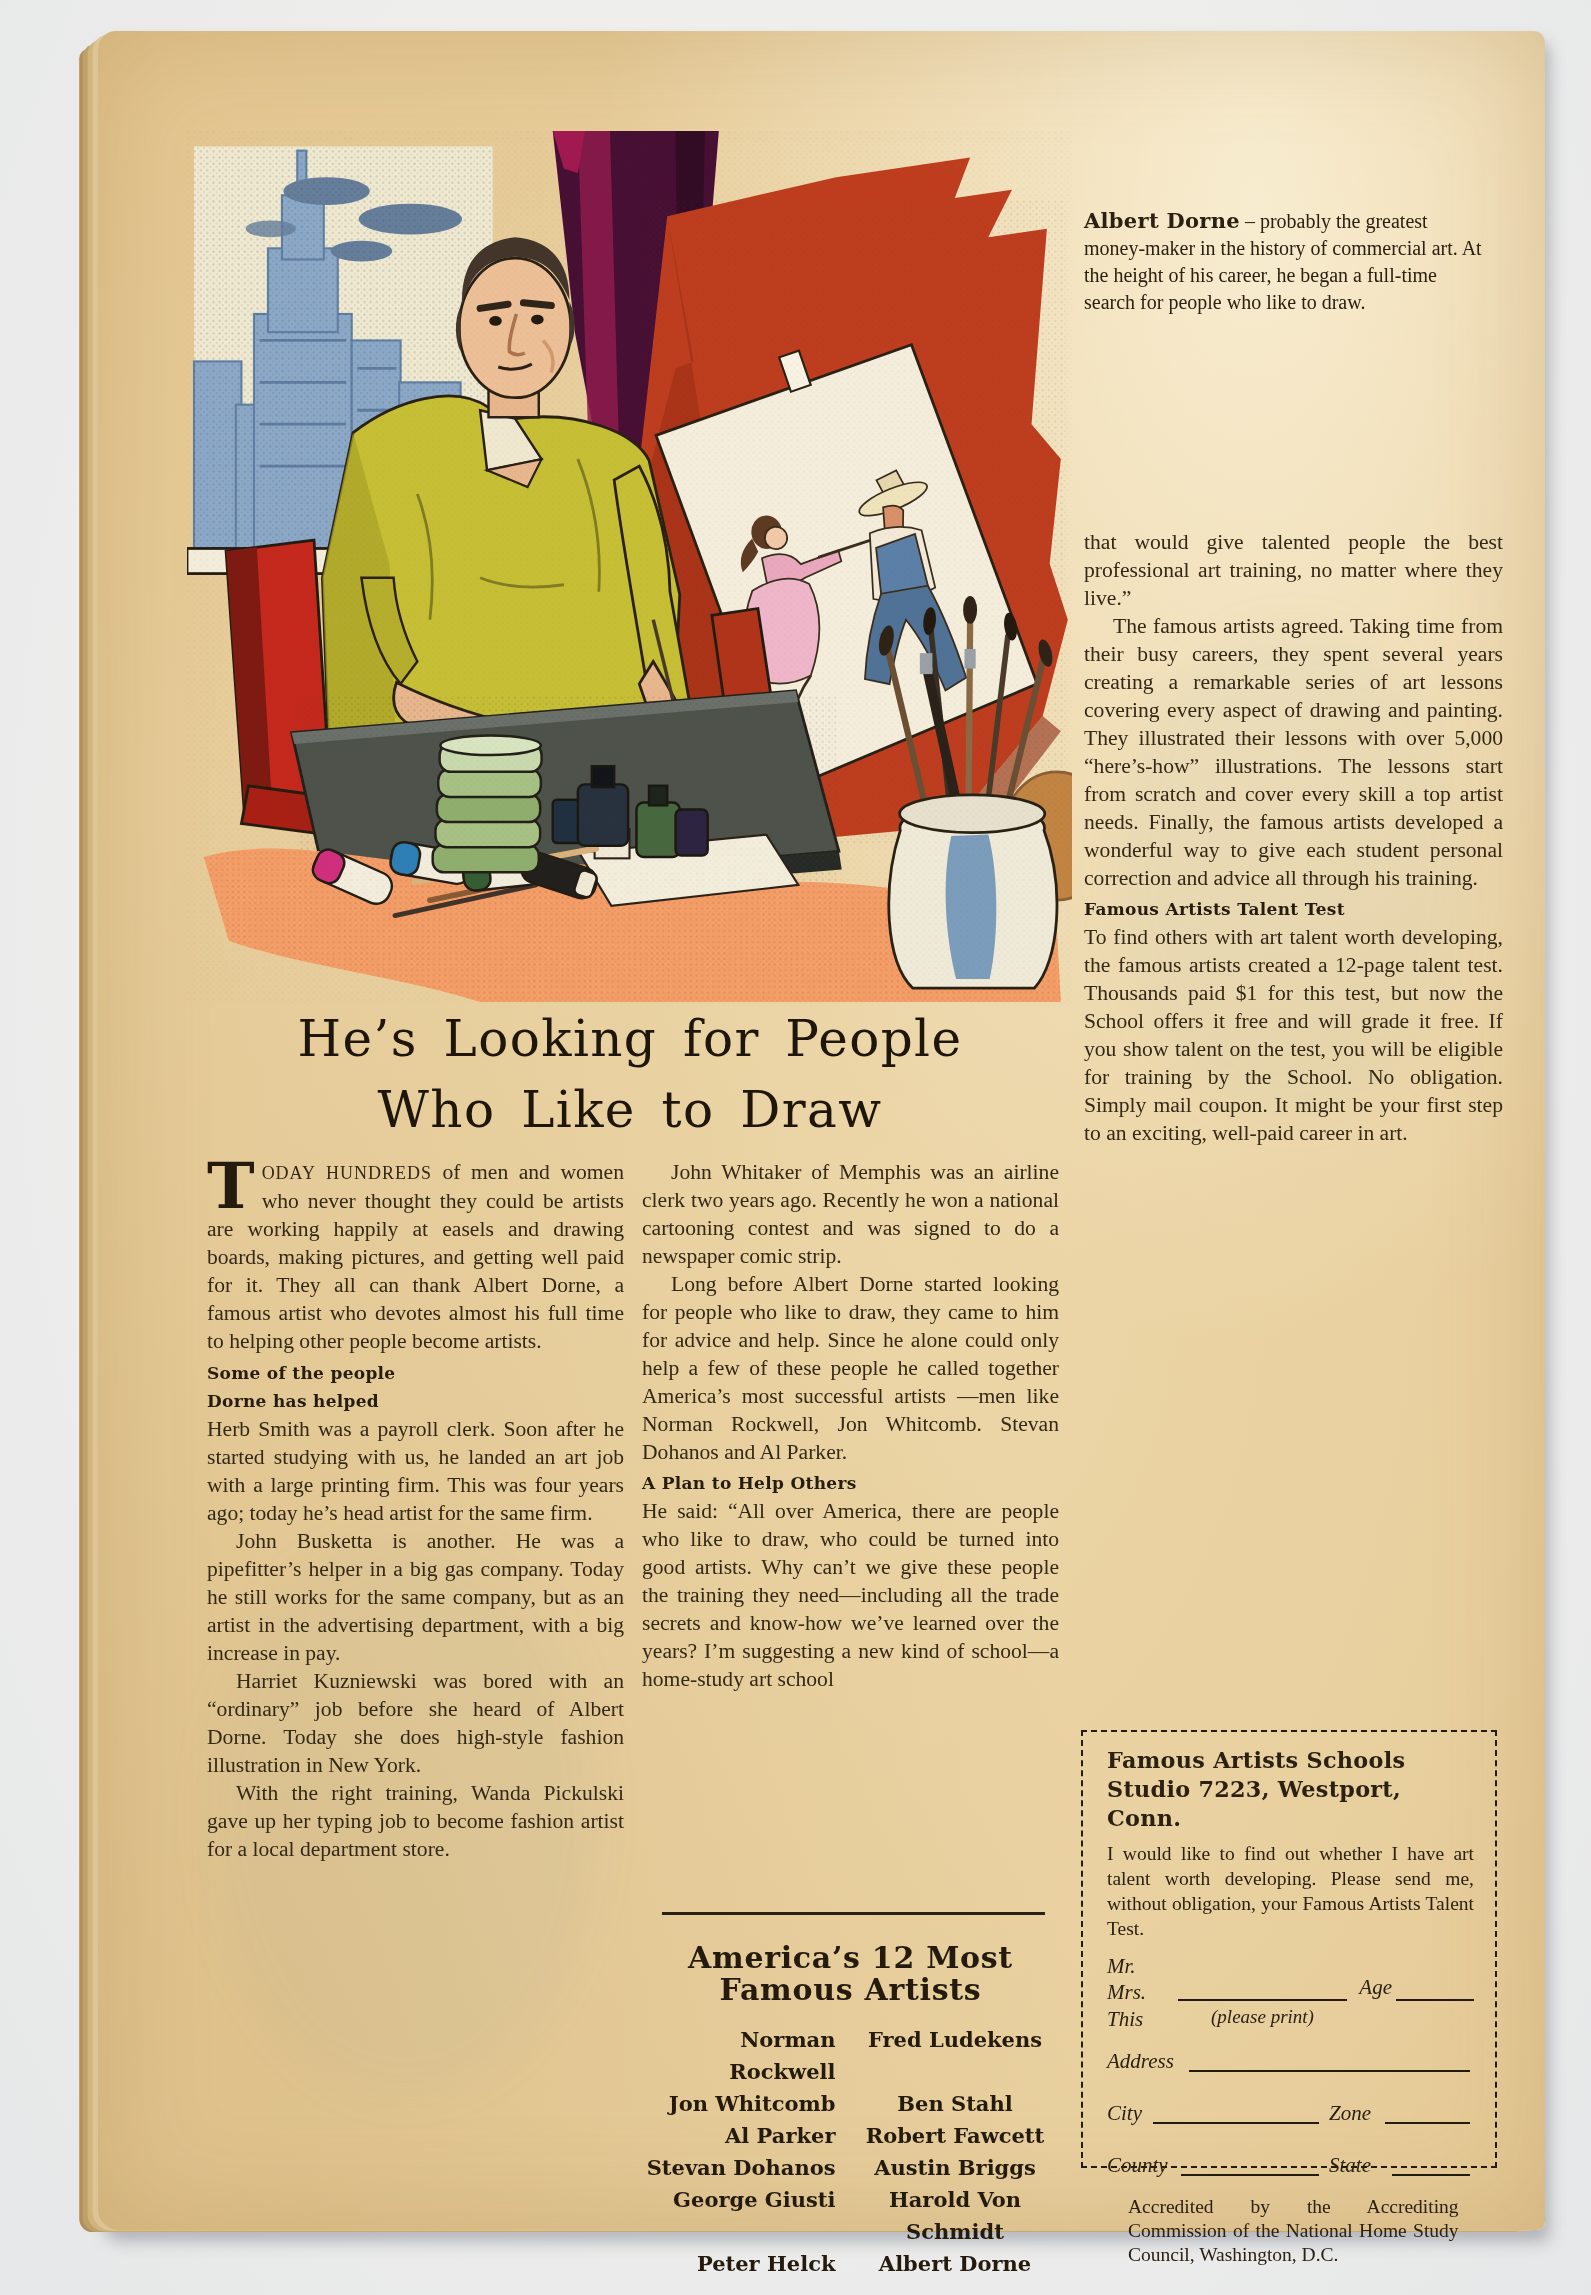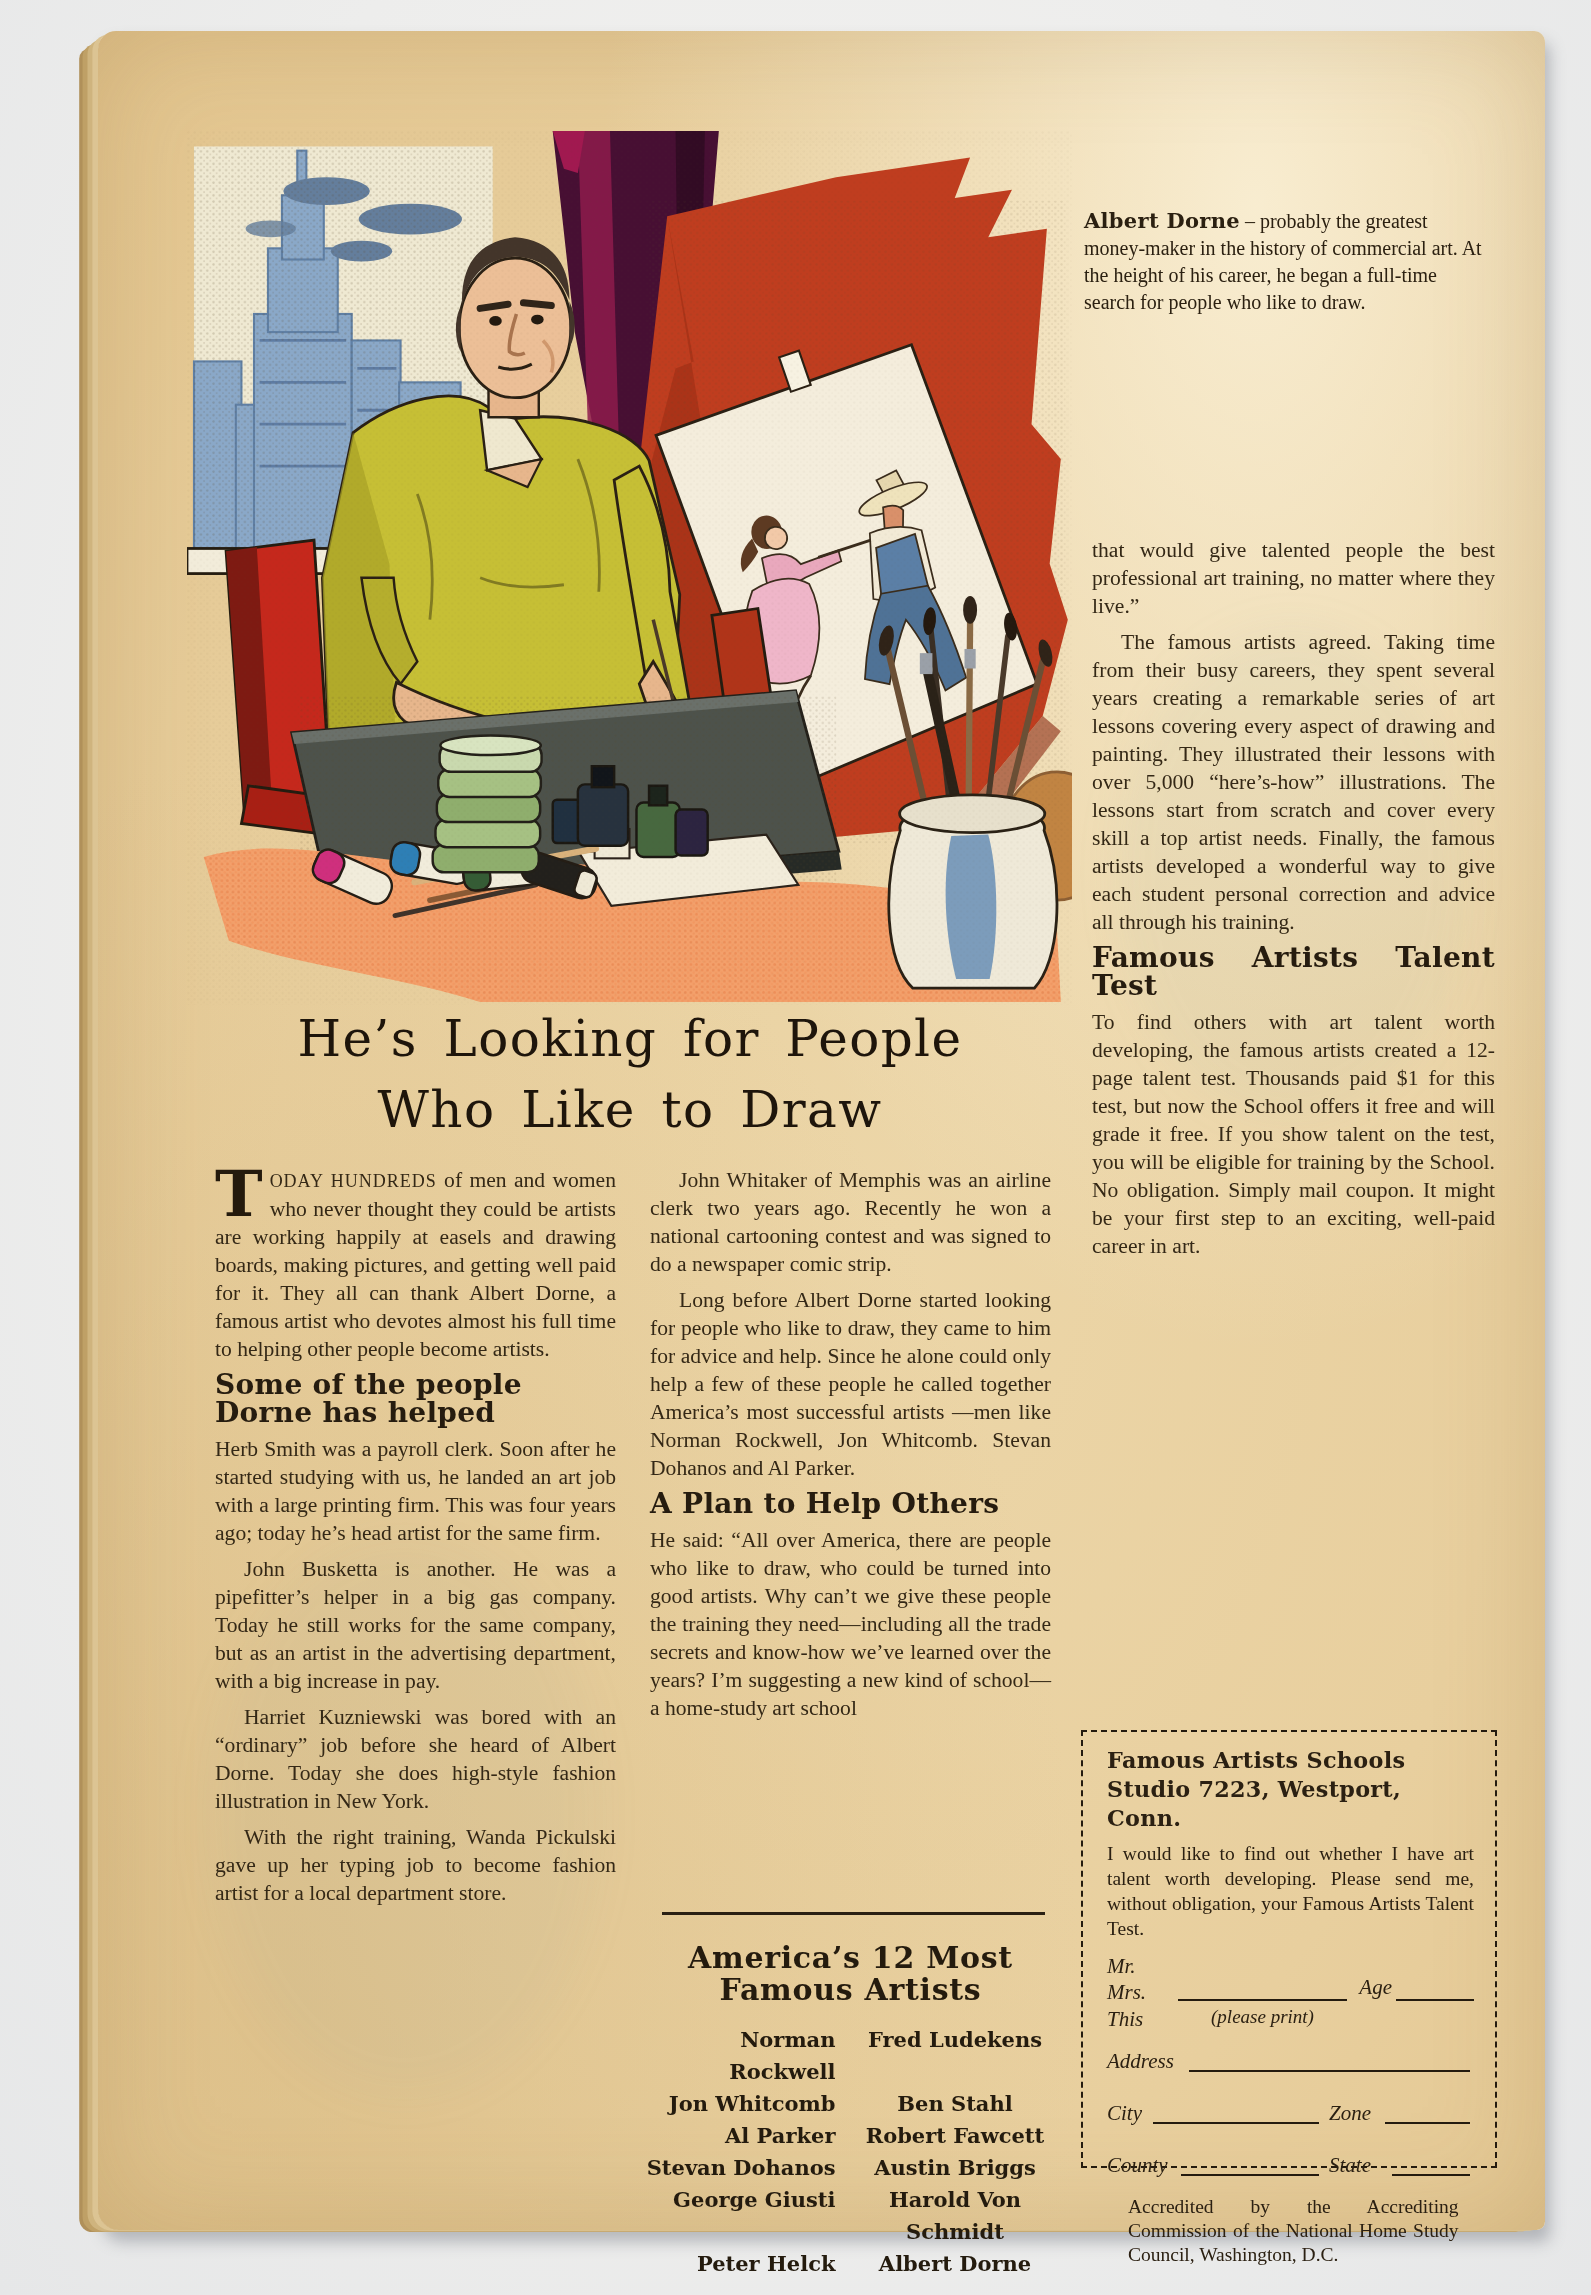--- a/index.html
+++ b/index.html
@@ -17,23 +17,23 @@
       -7px 2.1px 0 -1.4px #dcc493,
       -14px 4.9px 0 -3.5px #cfb47e,
       -21px 7.7px 0 -5.6px #bfa066,
       -26.5px 9.8px 0 -7.7px #b0905a,
       4.2px 11.2px 15.4px rgba(95,100,110,.38),
       inset 0 0 112px rgba(140,105,50,.22);}
   .ghost{position:absolute;border-radius:50%;filter:blur(21px);pointer-events:none;}
   
   .body-text{position:absolute;font-size:21.6px;line-height:28px;color:#3326156;
     color:#342816;text-align:justify;}
-  .body-text p{margin:8px;text-indent:29px;}
+  .body-text p{margin:0;text-indent:29px;}
   .body-text p.noindent{text-indent:0;}
-  .colhead{font-family:"DejaVu Serif", serif;font-weight:bold;font-size:28px;line-height:28px;
+  .colhead{font-family:"DejaVu Serif", serif;font-weight:bold;font-size:17px;line-height:28px;
     color:#261c0f;text-indent:0 !important;letter-spacing:0.3px;}
   .dropcap{float:left;font-family:"DejaVu Serif", serif;font-weight:bold;font-size:64px;
     line-height:50px;padding:2.8px 7px 0 0;color:#241a0d;}
   .sc{font-size:18px;letter-spacing:1px;}
   
   .caption{position:absolute;left:1084px;top:207px;width:404px;font-size:20px;line-height:27px;
     color:#2b2011;text-align:left;}
   .caption b{font-family:"DejaVu Serif", serif;font-size:21px;letter-spacing:0.3px;}
   
   .headline{position:absolute;left:199px;top:1004px;width:862px;text-align:center;

